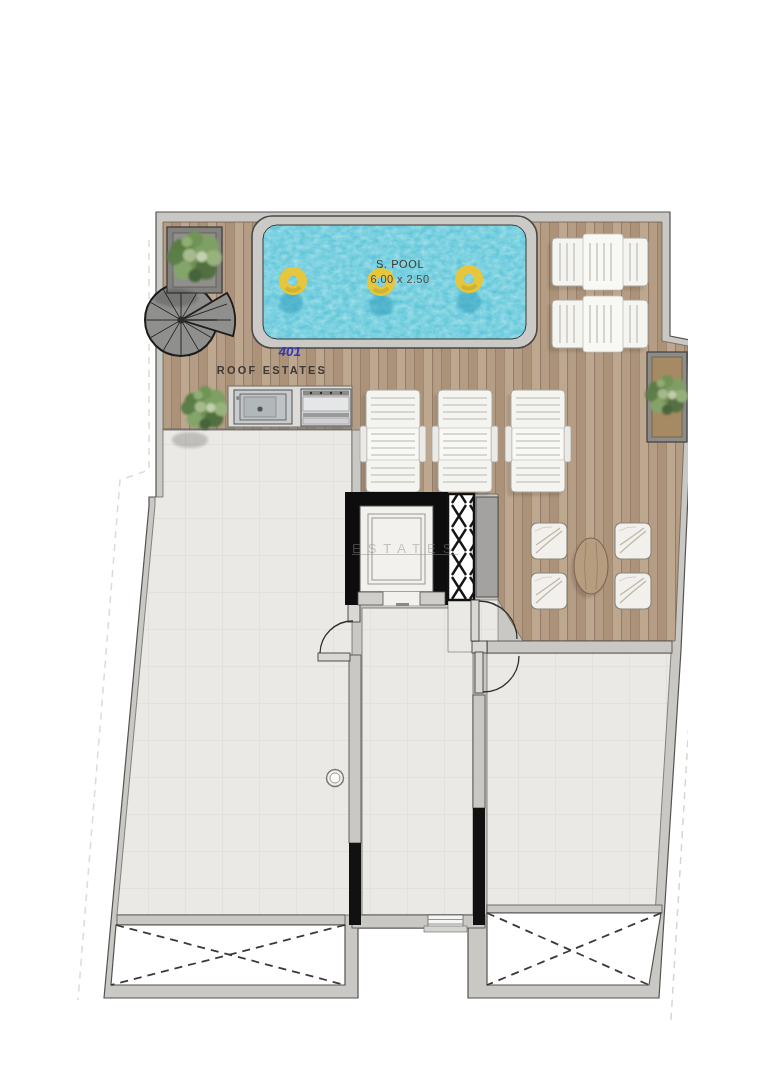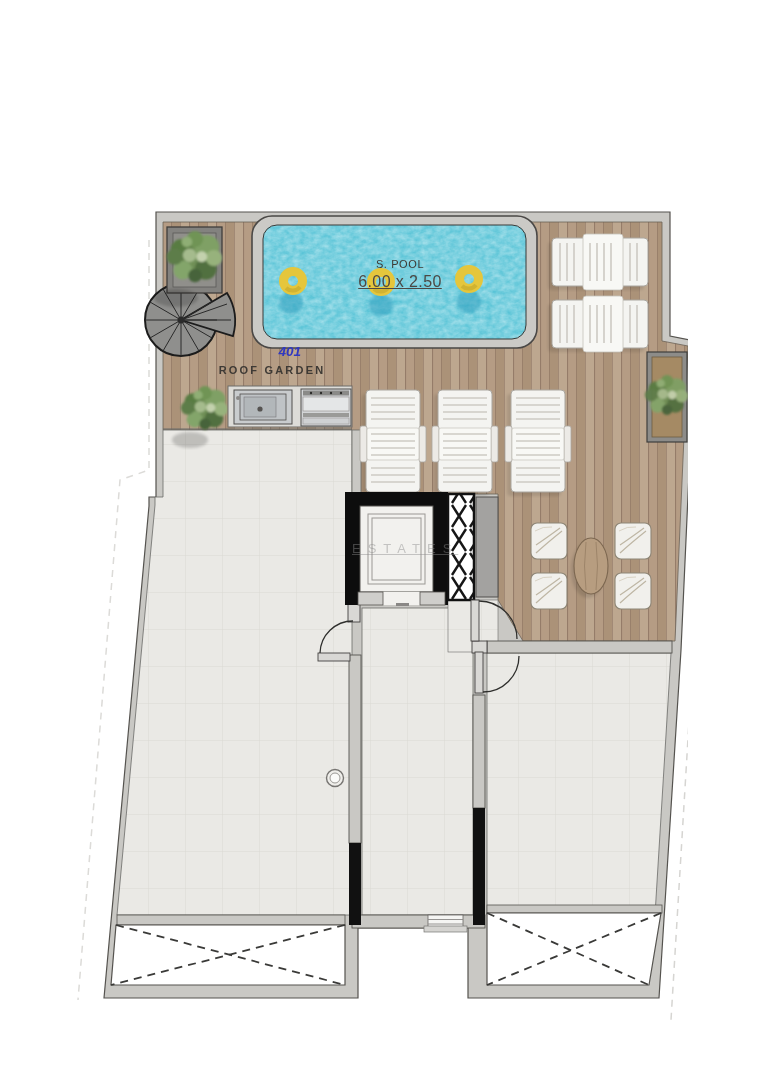--- a/index.html
+++ b/index.html
@@ -5,21 +5,21 @@
   html,body{margin:0;padding:0;background:#ffffff;}
   .canvas{
     position:relative;width:688px;height:1073px;background:#fff;overflow:hidden;
     font-family:"Liberation Sans",sans-serif;
   }
   .canvas svg{position:absolute;left:0;top:0;}
   .overlay{position:absolute;pointer-events:none;white-space:nowrap;}
   .pool-label{left:340px;top:258px;width:120px;text-align:center;
     font-size:11px;letter-spacing:.6px;color:var(--ink,#3e3a35);}
   .pool-dims{left:340px;top:273px;width:120px;text-align:center;
-    font-size:16px;letter-spacing:.4px;color:#4c4844;text-decoration:underline;}
+    font-size:11px;letter-spacing:.4px;color:#4c4844;}
   .unit-number{left:241px;top:344px;width:60px;text-align:right;
     font-size:13.5px;font-weight:bold;font-style:italic;color:var(--accent-blue,#3038c0);}
   .room-label{left:212px;top:364px;width:120px;text-align:center;
     font-size:11px;font-weight:bold;letter-spacing:2.2px;color:var(--ink,#3e3a35);}
   .watermark-main{left:314px;top:488px;font-size:52px;letter-spacing:1px;
     color:rgba(128,128,128,.42);font-weight:normal;}
   .watermark-main .gold{color:rgba(206,172,62,.55);}
   .watermark-sub{left:352px;top:541px;font-size:13px;letter-spacing:7px;
     color:rgba(138,138,138,.45);text-decoration:underline;}
 </style>
@@ -266,16 +266,16 @@
 
   <g>
     <circle cx="335" cy="778" r="8.5" fill="#efeeea" stroke="#777572" stroke-width="1.4"></circle>
     <circle cx="335" cy="778" r="5" fill="#fbfbf9" stroke="#9a9894" stroke-width="1"></circle>
   </g>
 </svg>
 
 <div class="overlay pool-label">S. POOL</div>
 <div class="overlay pool-dims">6.00 x 2.50</div>
 <div class="overlay unit-number">401</div>
-<div class="overlay room-label">ROOF GARDEN</div>
+<div class="overlay room-label">ROOF ESTATES</div>
 <div class="overlay watermark-sub">ESTATES</div>
 
 </div>
 
 </body></html>

